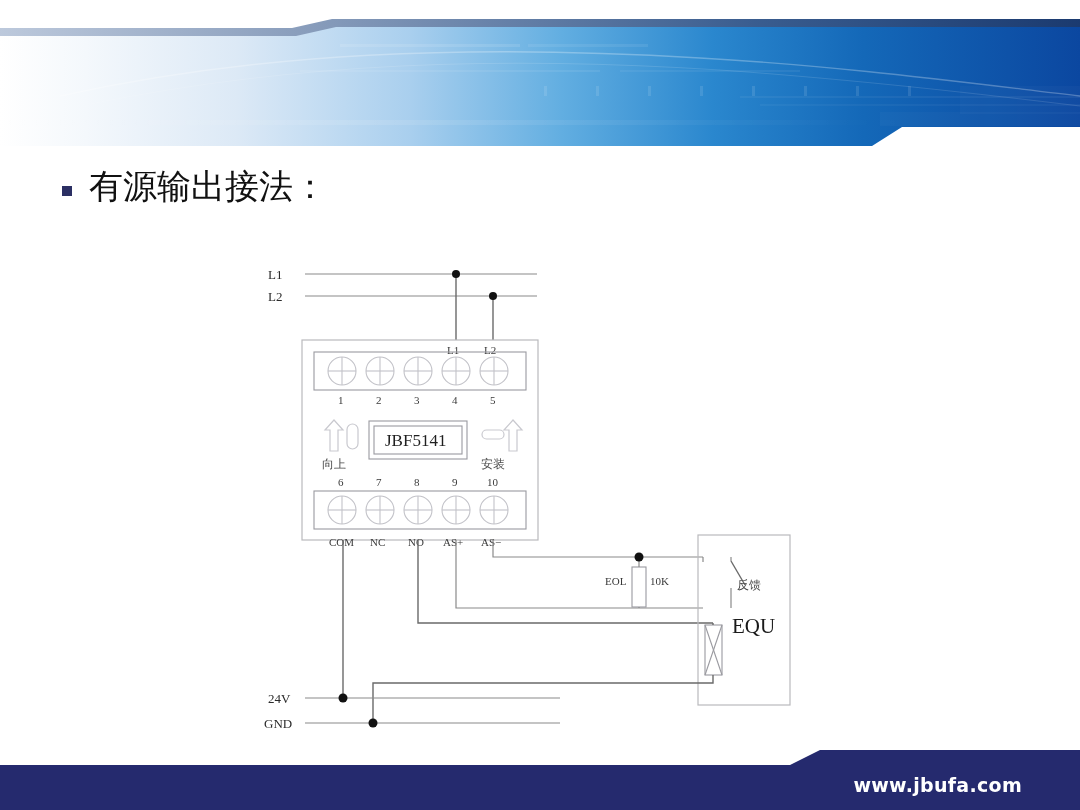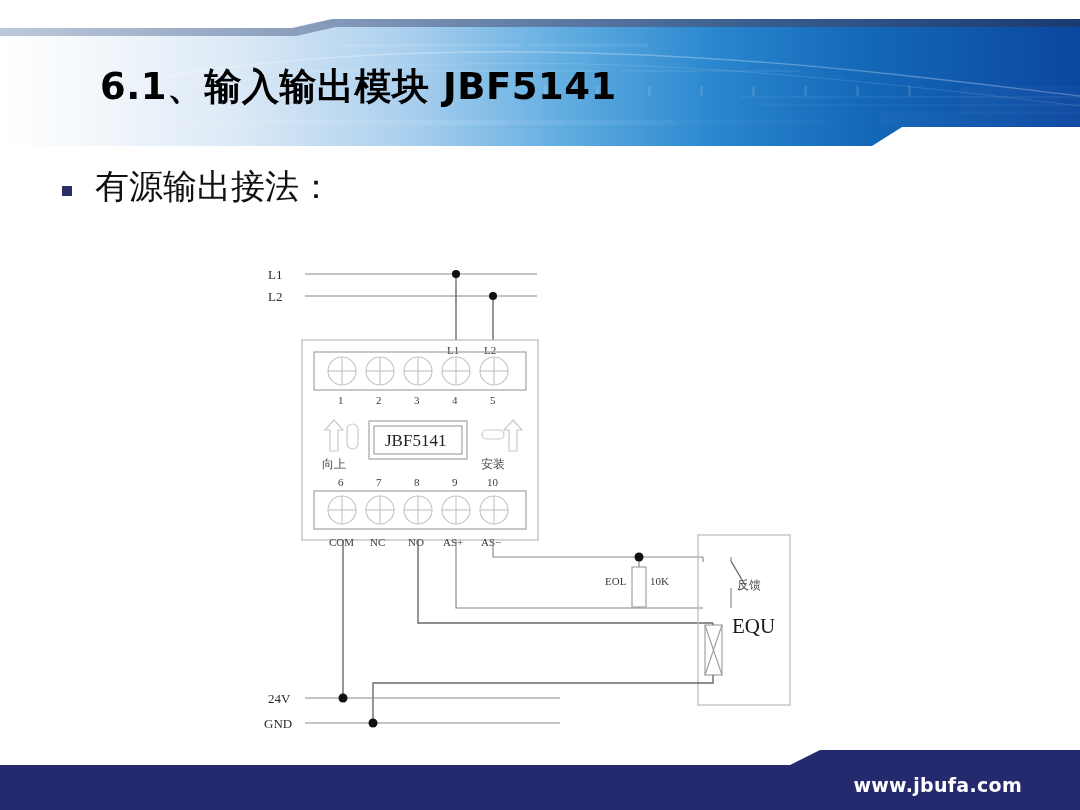--- a/index.html
+++ b/index.html
@@ -22,21 +22,21 @@
   }
 
   
   .bullet-row{position:absolute;display:flex;align-items:flex-start;}
   .b1{left:62px;top:168px;}
   .b2{left:62px;top:228px;}
   .sq{width:10px;height:10px;background:#2b2f63;flex:none;}
   .b1 .sq{margin-top:18px;}
   .b2 .sq{background:#2b2f63;margin-top:13px;}
   .b1 .txt{
-    margin-left:23px;font-size:34px;color:#111;line-height:1.1;
+    margin-left:17px;font-size:34px;color:#111;line-height:1.1;
     font-family:"DejaVu Sans","Liberation Sans",sans-serif;white-space:nowrap;
   }
   .b2 .txt{
     margin-left:23px;font-size:26px;color:#e8241b;line-height:1.1;
     font-family:"DejaVu Sans","Liberation Sans",sans-serif;white-space:nowrap;
   }
 
   
   .diagram{position:absolute;left:0;top:258px;width:1080px;height:490px;}
   .diagram svg{display:block;}
@@ -123,21 +123,20 @@
           <rect x="856" y="86" width="3" height="10"></rect>
           <rect x="908" y="86" width="3" height="10"></rect>
           <rect x="648" y="86" width="3" height="10"></rect>
           <rect x="596" y="86" width="3" height="10"></rect>
           <rect x="544" y="86" width="3" height="10"></rect>
         </g>
         <rect x="0" y="120" width="900" height="5" fill="url(#shine)" opacity="0.5"></rect>
         <rect x="0" y="130" width="860" height="4" fill="url(#shine)" opacity="0.35"></rect>
       </g>
     </svg>
-    <div class="title">6.1、输入输出模块 JBF5141</div>
   </div>
 
   <div class="bullet-row b1">
     <span class="sq"></span>
     <span class="txt">有源输出接法：</span>
   </div>
 
 
   <div class="diagram">
     <svg width="1080" height="490" viewBox="0 0 1080 490">

